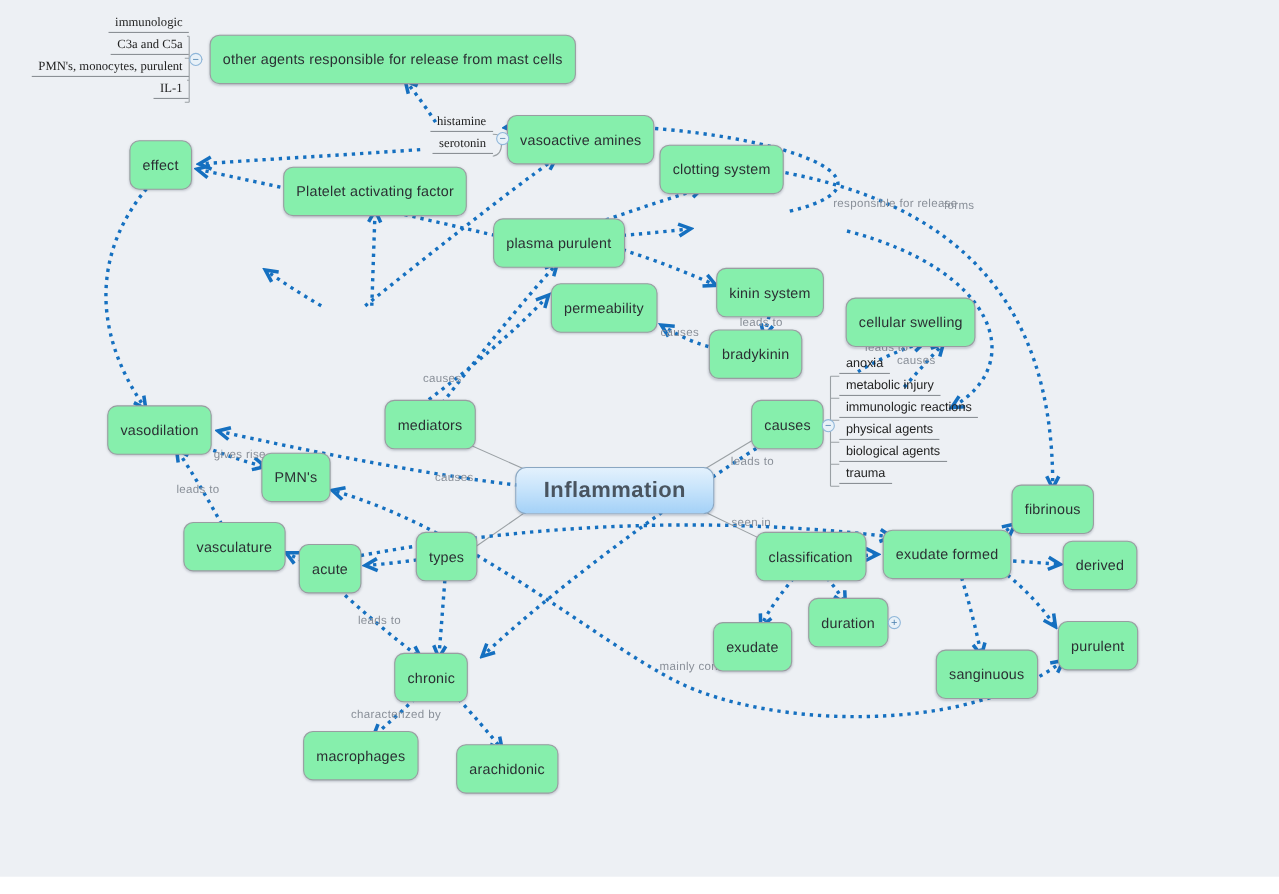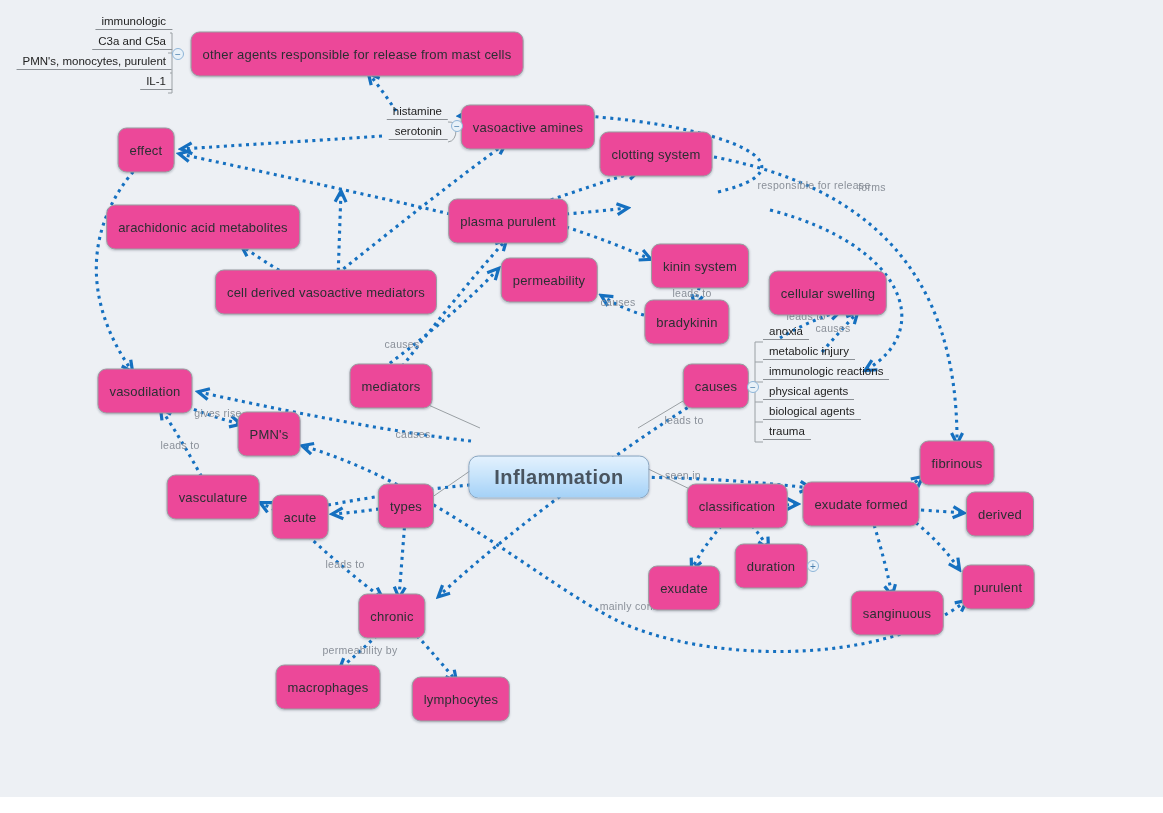--- a/index.html
+++ b/index.html
@@ -6,34 +6,34 @@
   body{font-family:"Liberation Sans",sans-serif;}
   #canvas{
     position:relative;width:1163px;height:813px;background:#edf0f4;overflow:hidden;
   }
   #footer-strip{position:absolute;left:0;top:797px;width:1163px;height:16px;background:#ffffff;}
   svg.wires{position:absolute;left:0;top:0;z-index:1;}
   .edge{fill:none;stroke:#1570c0;stroke-width:3.1;stroke-dasharray:3 4.4;stroke-linecap:butt;}
   .gline{fill:none;stroke:#9aa0a4;stroke-width:1;}
   .node{
     position:absolute;z-index:3;transform:translate(-50%,-50%);
-    background:#ec4899;border:1px solid #999da1;border-radius:9px;
+    background:#86efac;border:1px solid #999da1;border-radius:9px;
     padding:14px 11px;font-size:13px;color:#2b2f33;white-space:nowrap;
     box-shadow:0 1px 2px rgba(60,70,90,.22);letter-spacing:.2px;cursor:default;
   }
   .node.main{
     background:linear-gradient(180deg,#e3f1fd 0%,#c8e4fb 45%,#a4d1f7 100%);
     border:1px solid #8aa7c2;border-radius:10px;padding:9px 25px;
-    font-size:20px;font-weight:bold;color:#49545f;letter-spacing:.4px;margin-top:31px;
+    font-size:20px;font-weight:bold;color:#49545f;letter-spacing:.4px;
   }
   .anno{
     position:absolute;z-index:3;font-size:11.5px;color:#222;white-space:nowrap;
     border-bottom:1px solid #8b9095;padding:1px 6px 2px;background:transparent;
   }
-  .anno.right{transform:translateX(-100%);}
+  .anno.right{transform:translateX(-100%);font-family:Liberation Serif, serif;}
   .elabel{
     position:absolute;z-index:2;transform:translate(-50%,-50%);
     font-size:10.5px;color:#8a9099;white-space:nowrap;letter-spacing:.3px;
   }
   .circ{
     position:absolute;z-index:4;width:12px;height:12px;border-radius:50%;
     background:#e8f1f8;border:1px solid #8fb6d9;color:#4a7fae;
     font-size:10px;line-height:11px;text-align:center;box-sizing:border-box;
   }
 </style>
@@ -98,47 +98,46 @@
     <path class="edge" marker-end="url(#arr)" d="M 910,518 C 932,535 948,553 959,569"></path>
     <path class="edge" marker-end="url(#arr)" d="M 872,518 C 880,544 887,570 892,595"></path>
     <path class="edge" marker-end="url(#arr)" d="M 786,505 C 790,505 793,504 797,504"></path>
     <path class="edge" marker-end="url(#arr)" d="M 726,520 C 711,538 699,554 692,569"></path>
     <path class="edge" marker-end="url(#arr)" d="M 747,520 C 756,530 763,539 768,548"></path>
   </svg>
 
   <div class="node" style="left:357px;top:54px">other agents responsible for release from mast cells</div>
   <div class="node" style="left:528px;top:127px">vasoactive amines</div>
   <div class="node" style="left:146px;top:150px">effect</div>
-  <div class="node" style="left:203px;top:227px">arachidonic acid metabolites</div>
+  <div class="node" style="left:341px;top:174px">Platelet activating factor</div>
   <div class="node" style="left:508px;top:221px">plasma purulent</div>
   <div class="node" style="left:656px;top:154px">clotting system</div>
   <div class="node" style="left:700px;top:266px">kinin system</div>
   <div class="node" style="left:687px;top:322px">bradykinin</div>
   <div class="node" style="left:549px;top:280px">permeability</div>
-  <div class="node" style="left:326px;top:292px">cell derived vasoactive mediators</div>
   <div class="node" style="left:828px;top:293px">cellular swelling</div>
   <div class="node" style="left:716px;top:386px">causes</div>
   <div class="node" style="left:145px;top:391px">vasodilation</div>
   <div class="node" style="left:391px;top:386px">mediators</div>
   <div class="node main" style="left:559px;top:446px">Inflammation</div>
   <div class="node" style="left:269px;top:434px">PMN's</div>
   <div class="node" style="left:213px;top:497px">vasculature</div>
   <div class="node" style="left:300px;top:517px">acute</div>
   <div class="node" style="left:406px;top:506px">types</div>
   <div class="node" style="left:737px;top:506px">classification</div>
   <div class="node" style="left:861px;top:504px">exudate formed</div>
   <div class="node" style="left:957px;top:463px">fibrinous</div>
   <div class="node" style="left:1000px;top:514px">derived</div>
   <div class="node" style="left:998px;top:587px">purulent</div>
   <div class="node" style="left:897px;top:613px">sanginuous</div>
   <div class="node" style="left:684px;top:588px">exudate</div>
   <div class="node" style="left:771px;top:566px">duration</div>
   <div class="node" style="left:392px;top:616px">chronic</div>
   <div class="node" style="left:328px;top:687px">macrophages</div>
-  <div class="node" style="left:461px;top:699px">lymphocytes</div>
+  <div class="node" style="left:461px;top:699px">arachidonic</div>
 
   <div class="anno right" style="left:172px;top:14px">immunologic</div>
   <div class="anno right" style="left:172px;top:34px">C3a and C5a</div>
   <div class="anno right" style="left:172px;top:54px">PMN's, monocytes, purulent</div>
   <div class="anno right" style="left:172px;top:74px">IL-1</div>
 
   <div class="anno right" style="left:448px;top:104px">histamine</div>
   <div class="anno right" style="left:448px;top:124px">serotonin</div>
 
   <div class="anno" style="left:763px;top:324px">anoxia</div>
@@ -156,20 +155,20 @@
   <div class="elabel" style="left:402px;top:344px">causes</div>
   <div class="elabel" style="left:413px;top:434px">causes</div>
   <div class="elabel" style="left:618px;top:302px">causes</div>
   <div class="elabel" style="left:833px;top:328px">causes</div>
   <div class="elabel" style="left:180px;top:445px">leads to</div>
   <div class="elabel" style="left:345px;top:564px">leads to</div>
   <div class="elabel" style="left:692px;top:293px">leads to</div>
   <div class="elabel" style="left:684px;top:420px">leads to</div>
   <div class="elabel" style="left:806px;top:316px">leads to</div>
   <div class="elabel" style="left:218px;top:413px">gives rise</div>
-  <div class="elabel" style="left:360px;top:650px">permeability by</div>
+  <div class="elabel" style="left:360px;top:650px">characterized by</div>
   <div class="elabel" style="left:641px;top:606px">mainly consist of</div>
   <div class="elabel" style="left:683px;top:475px">seen in</div>
   <div class="elabel" style="left:814px;top:185px">responsible for release</div>
   <div class="elabel" style="left:872px;top:187px">forms</div>
 
   <div id="footer-strip"></div>
 </div>
 
 </body></html>

